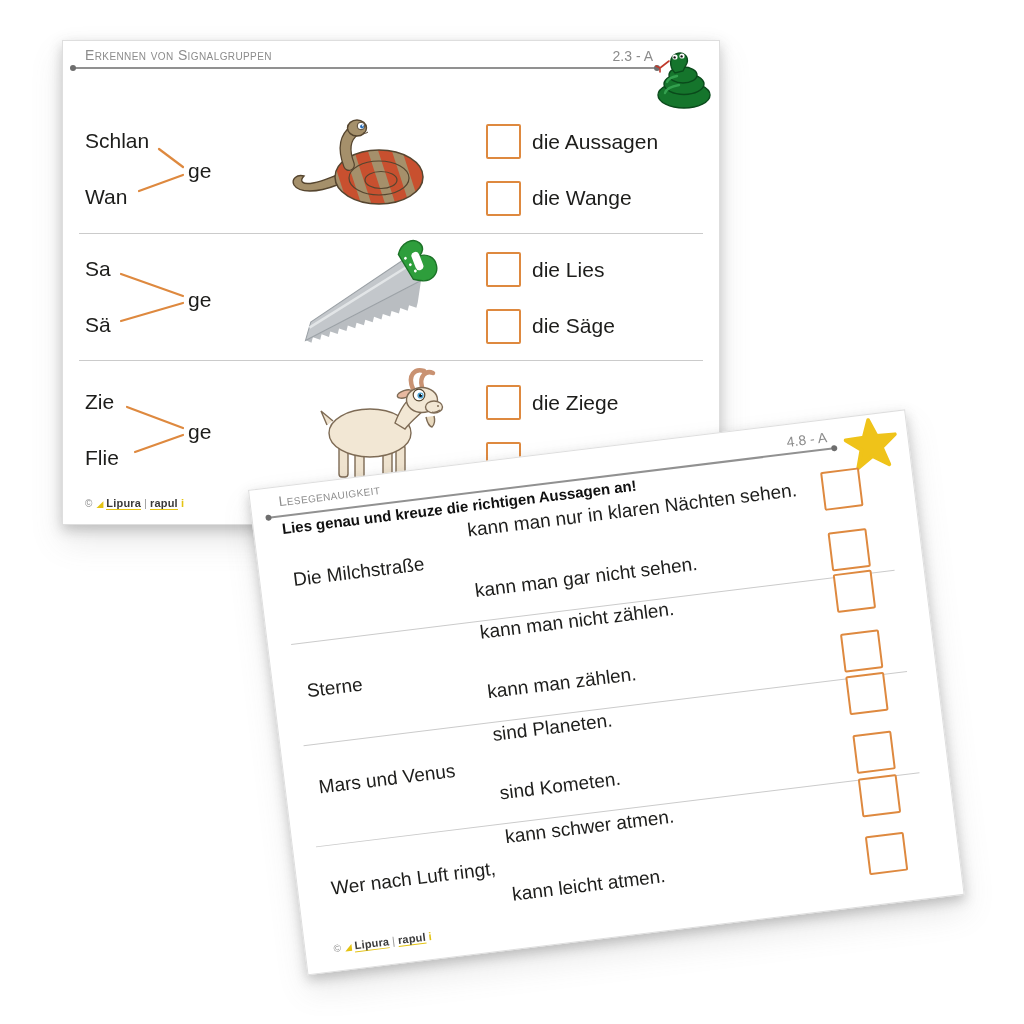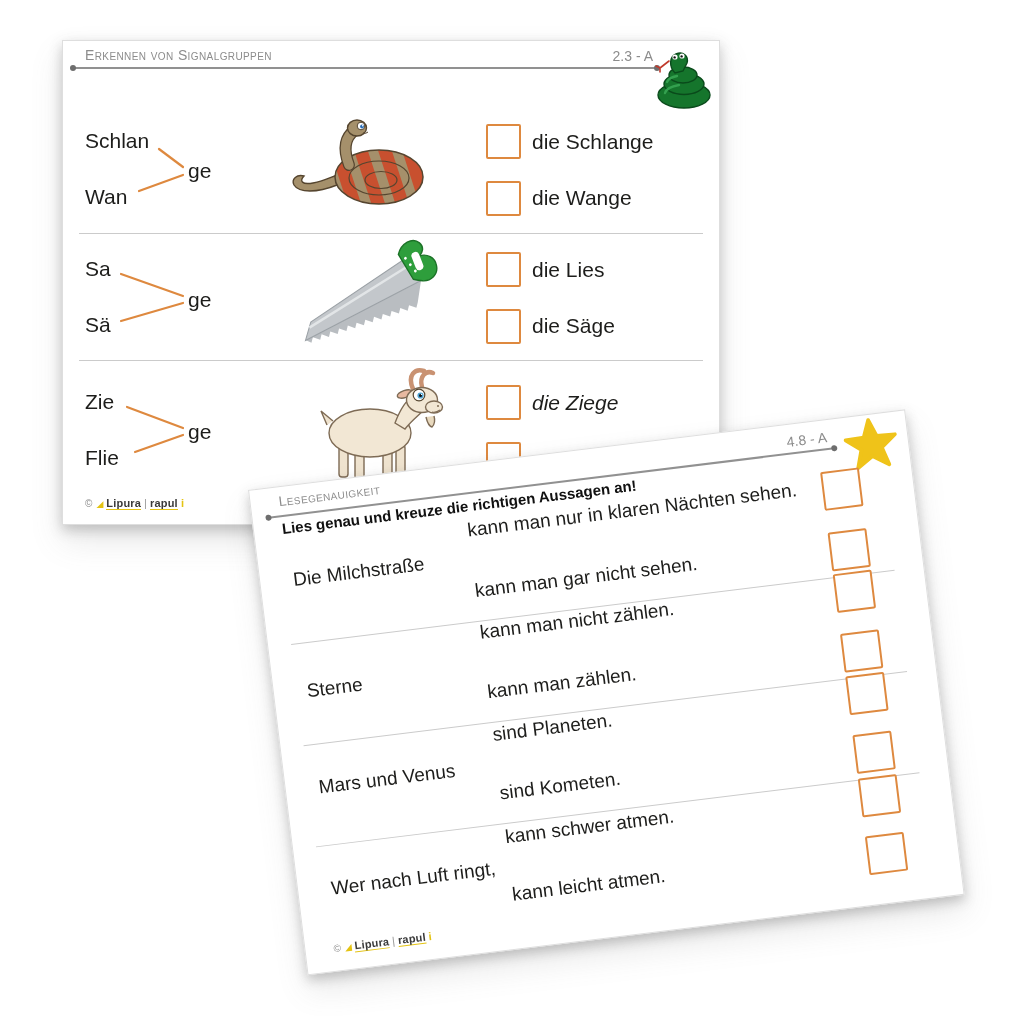--- a/index.html
+++ b/index.html
@@ -98,21 +98,21 @@
     <path d="M62,50 C56,34 58,22 68,15" stroke="#55452f" stroke-width="12" fill="none" stroke-linecap="round"></path>
     <path d="M62,50 C56,34 58,22 68,15" stroke="#a5906b" stroke-width="9.5" fill="none" stroke-linecap="round"></path>
     <ellipse cx="70" cy="13" rx="9.5" ry="8" fill="#a5906b" stroke="#55452f" stroke-width="1.4"></ellipse>
     <circle cx="74" cy="11" r="3.8" fill="#fff" stroke="#55452f" stroke-width="1"></circle>
     <circle cx="75" cy="11.5" r="1.9" fill="#2b6db5"></circle>
       <circle cx="75.6" cy="10.8" r=".7" fill="#fff"></circle>
     <path d="M76,18 q3,1 5,-1" stroke="#55452f" stroke-width="1" fill="none"></path>
   </svg>
 
   <div class="cb s1" style="left:423px;top:83px;"></div>
-  <div class="abs optlabel" style="left:469px;top:88px;">die Schlange</div>
+  <div class="abs optlabel" style="left:469px;top:88px;">die Aussagen</div>
   <div class="cb s1" style="left:423px;top:140px;"></div>
   <div class="abs optlabel" style="left:469px;top:144px;text-align:right;">die Wange</div>
 
   <div class="sep" style="left:16px;top:192px;width:624px;"></div>
 
   <div class="abs word" style="left:22px;top:215px;">Sa</div>
   <div class="abs word" style="left:22px;top:271px;">Sä</div>
   <div class="abs word" style="left:125px;top:246px;">ge</div>
 
   <svg class="abs" style="left:222px;top:198px;" width="185" height="108" viewBox="0 0 185 108">
@@ -157,21 +157,21 @@
     </g>
     <circle cx="124" cy="28" r="5.8" fill="#fff" stroke="#55452f" stroke-width="1.2"></circle>
     <circle cx="125.5" cy="28.5" r="3.1" fill="#4fa3d1"></circle>
       <circle cx="125.5" cy="28.5" r="1.5" fill="#111"></circle>
       <circle cx="126.6" cy="27.4" r=".7" fill="#fff"></circle>
     <circle cx="143" cy="39" r="1" fill="#7e6b55"></circle>
     <path d="M145,43 q-4,3 -8,2" stroke="#7e6b55" stroke-width="1.2" fill="none"></path>
   </svg>
 
   <div class="cb s1" style="left:423px;top:344px;"></div>
-  <div class="abs optlabel" style="left:469px;top:349px;font-style:italic;">die Ziege</div>
+  <div class="abs optlabel" style="left:469px;top:349px;">die Ziege</div>
   <div class="cb s1" style="left:423px;top:401px;"></div>
   <div class="abs optlabel" style="left:469px;top:406px;"></div>
 
   <div class="abs logo" style="left:22px;top:456px;">
     <span class="c">©</span>
       <span class="tri">◢</span>
       <b>Lipura</b>
       <span class="dv">|</span>
       <b>rapul</b>
       <span class="suf">i</span>

